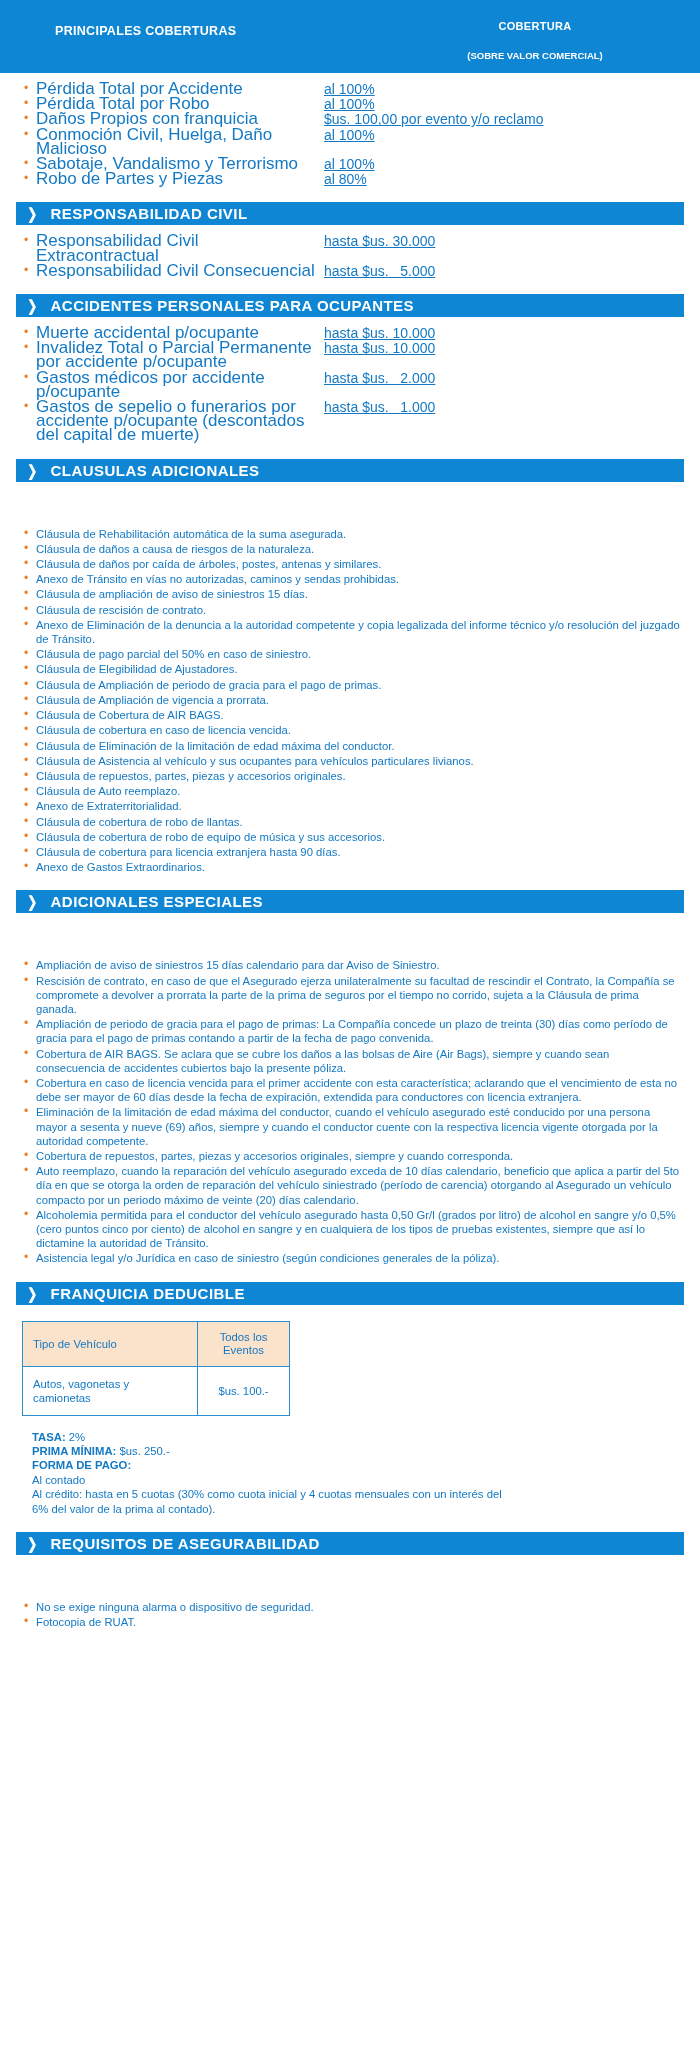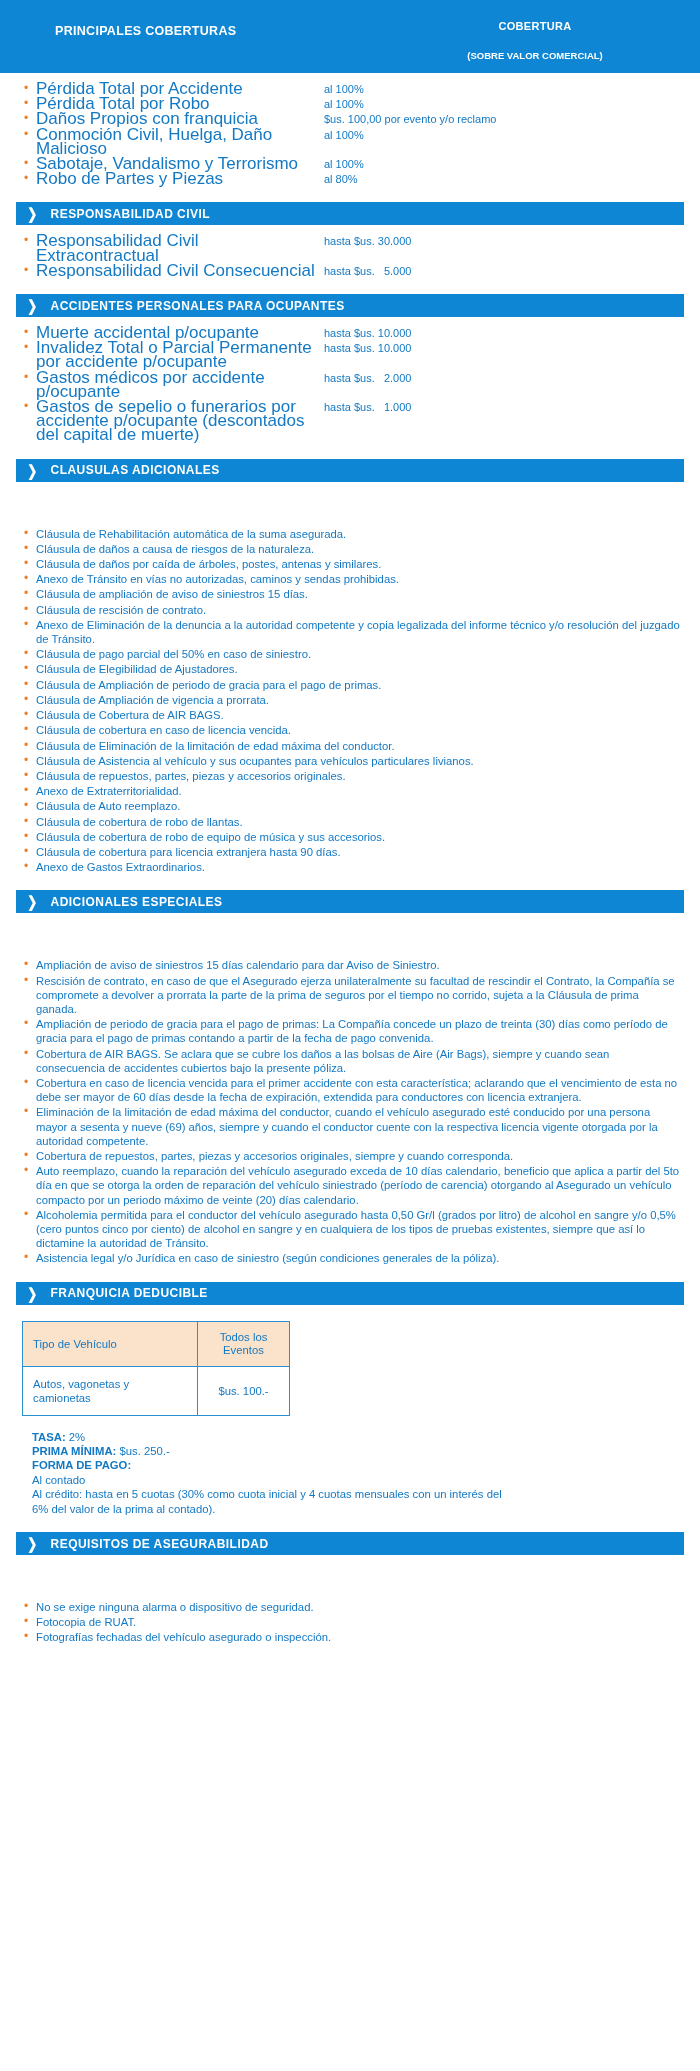--- a/index.html
+++ b/index.html
@@ -73,21 +73,21 @@
     color: #ffffff;
     font-size: 15px;
     font-weight: bold;
     line-height: 1;
     margin-right: 12px;
     display: inline-block;
     transform: scaleX(0.8);
   }
   .section-bar .sec-title {
     color: #ffffff;
-    font-size: 12px;
+    font-size: 15px;
     font-weight: bold;
     letter-spacing: 0.45px;
   }
   .sec-wrap { margin-top: 16px; }
 
   
   ul.blist {
     list-style: none;
     margin: 0;
     padding: 0;
@@ -115,23 +115,24 @@
   .cov-list { padding: 9px 16px 0 22px; }
   .cov-list li { position: relative; padding-left: 14px; margin-bottom: 1px; }
   .cov-row { display: flex; align-items: flex-start; }
   .cov-label {
     width: 288px;
     font-size: 17px;
     line-height: 14.2px;
     flex: 0 0 288px;
   }
   .cov-value {
-    font-size: 11px;
+    font-size: 14px;
     line-height: 14.2px;
     white-space: pre;
+    text-decoration: underline;
   }
 
   
   .fran-table {
     margin: 16px 0 0 22px;
     border-collapse: collapse;
     width: 268px;
   }
   .fran-table th, .fran-table td {
     border: 1px solid #2a8fd0;
@@ -299,22 +300,22 @@
           <li>Anexo de Eliminación de la denuncia a la autoridad competente y copia legalizada del informe técnico y/o resolución del juzgado de Tránsito.</li>
           <li>Cláusula de pago parcial del 50% en caso de siniestro.</li>
           <li>Cláusula de Elegibilidad de Ajustadores.</li>
           <li>Cláusula de Ampliación de periodo de gracia para el pago de primas.</li>
           <li>Cláusula de Ampliación de vigencia a prorrata.</li>
           <li>Cláusula de Cobertura de AIR BAGS.</li>
           <li>Cláusula de cobertura en caso de licencia vencida.</li>
           <li>Cláusula de Eliminación de la limitación de edad máxima del conductor.</li>
           <li>Cláusula de Asistencia al vehículo y sus ocupantes para vehículos particulares livianos.</li>
           <li>Cláusula de repuestos, partes, piezas y accesorios originales.</li>
+          <li>Cláusula de Auto reemplazo.</li>
           <li>Anexo de Extraterritorialidad.</li>
-          <li>Cláusula de Auto reemplazo.</li>
           <li>Cláusula de cobertura de robo de llantas.</li>
           <li>Cláusula de cobertura de robo de equipo de música y sus accesorios.</li>
           <li>Cláusula de cobertura para licencia extranjera hasta 90 días.</li>
           <li>Anexo de Gastos Extraordinarios.</li>
         </ul>
     </div>
   </div>
 
   <div class="sec-wrap">
     <div class="section-bar">
@@ -369,19 +370,18 @@
 
   <div class="sec-wrap">
     <div class="section-bar">
       <span class="chev">❯</span>
       <span class="sec-title">REQUISITOS DE ASEGURABILIDAD</span>
     </div>
     <div class="list-block">
       <ul class="blist" id="requisitos-items">
           <li>No se exige ninguna alarma o dispositivo de seguridad.</li>
           <li>Fotocopia de RUAT.</li>
-          <li>Fotografías fechadas del vehículo asegurado o inspección.</li>
         </ul>
     </div>
   </div>
 
   <div class="spacer-bottom"></div>
 </div>
 
 </body></html>

